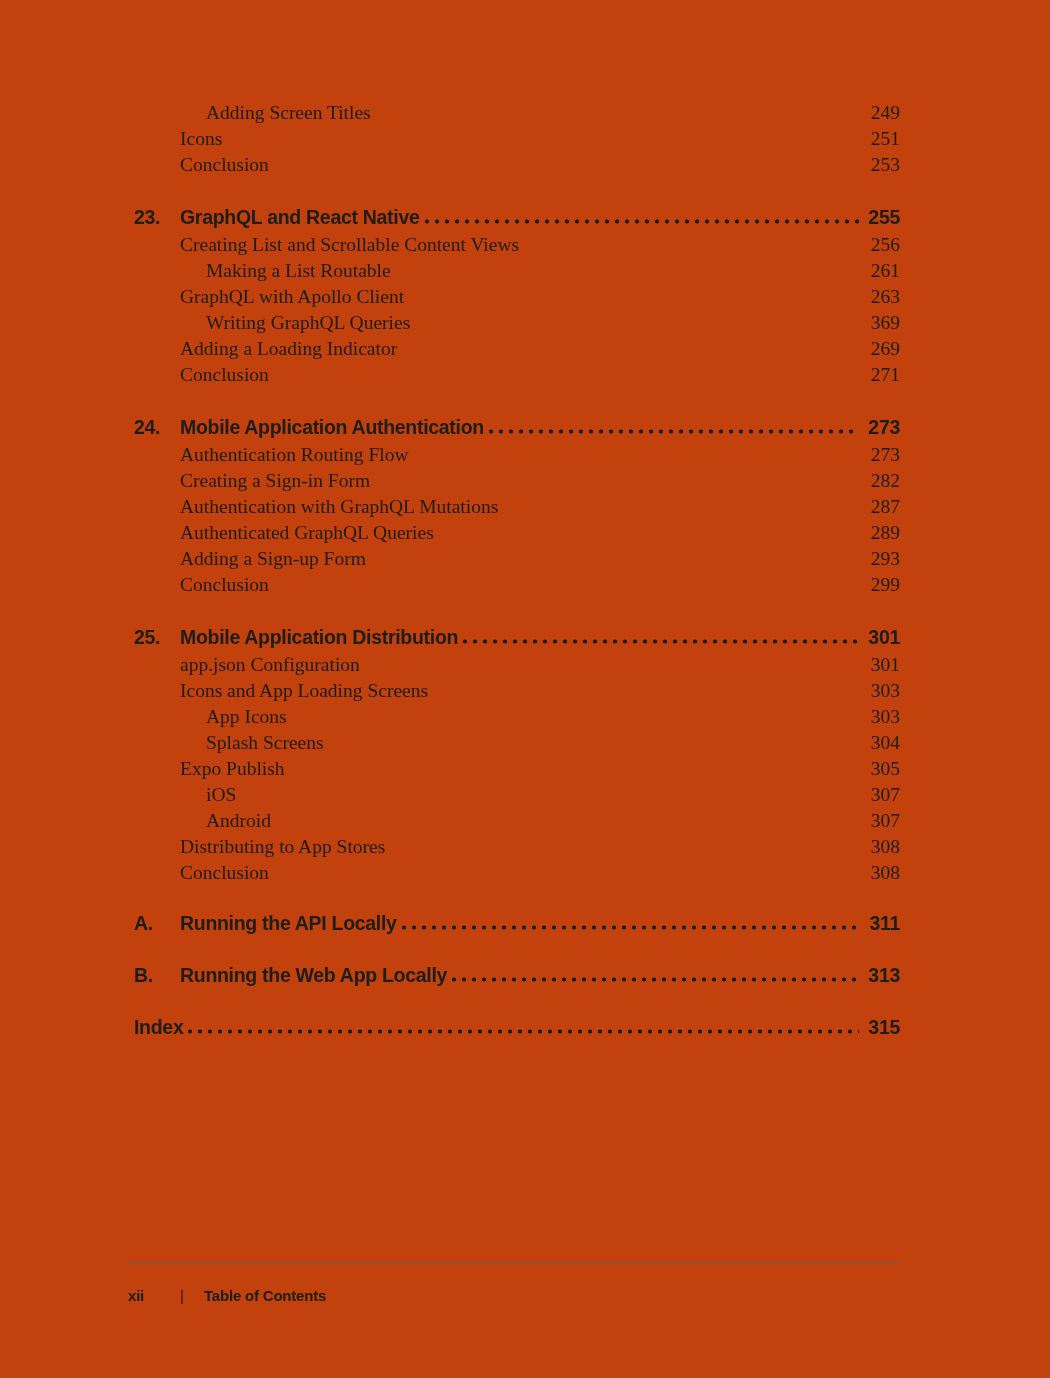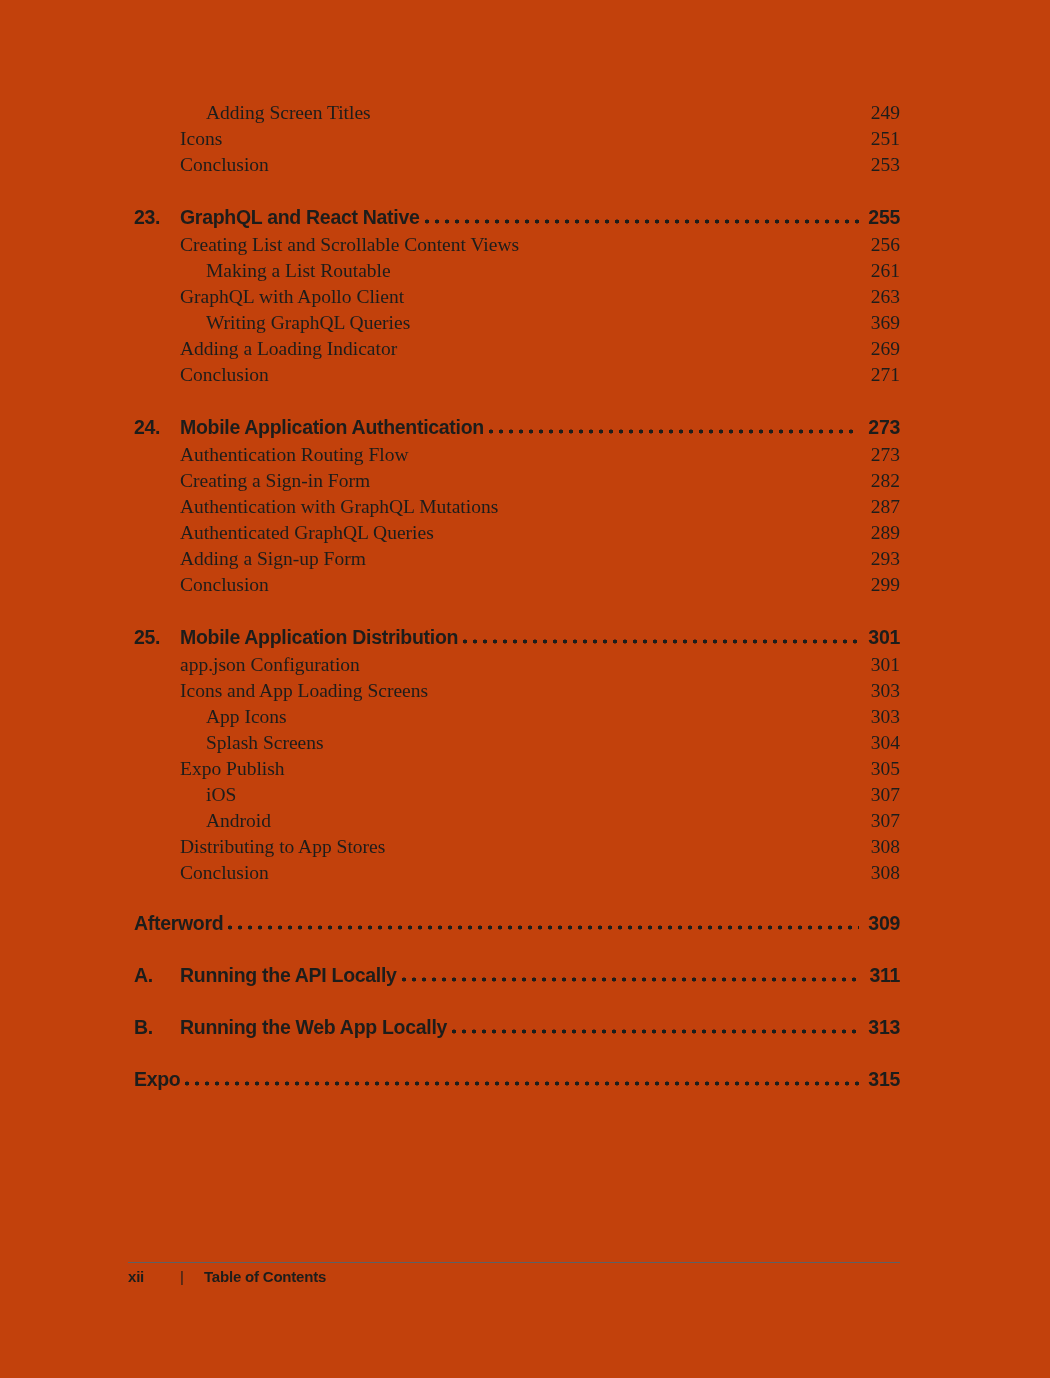--- a/index.html
+++ b/index.html
@@ -51,21 +51,21 @@
     background-size: 10px 5px;
     background-repeat: repeat-x;
     background-position: left bottom;
   }
   .footer {
     position: absolute;
     left: 128px;
     top: 1262px;
     width: 772px;
     border-top: 1.5px solid #5f6062;
-    padding-top: 5px;
+    padding-top: 24px;
     font-family: "Liberation Sans", sans-serif;
     font-weight: bold;
     font-size: 15px;
     letter-spacing: -0.2px;
     color: #1d1d1b;
     display: flex;
     align-items: baseline;
   }
   .footer .folio { width: 52px; }
   .footer .sep   { width: 24px; font-weight: normal; color: #1d1d1b; }
@@ -183,40 +183,34 @@
   </div>
       <div class="row section">
     <span class="title">Distributing to App Stores</span>
     <span class="page-num">308</span>
   </div>
       <div class="row section">
     <span class="title">Conclusion</span>
     <span class="page-num">308</span>
   </div>
       <div class="row chapter backmatter">
-
-    <span class="title">Afterword</span>
-    <span class="leader"></span>
-    <span class="page-num">309</span>
-  </div>
-      <div class="row chapter backmatter">
     <span class="num">A.</span>
     <span class="title">Running the API Locally</span>
     <span class="leader"></span>
     <span class="page-num">311</span>
   </div>
       <div class="row chapter backmatter">
     <span class="num">B.</span>
     <span class="title">Running the Web App Locally</span>
     <span class="leader"></span>
     <span class="page-num">313</span>
   </div>
       <div class="row chapter backmatter">
 
-    <span class="title">Expo</span>
+    <span class="title">Index</span>
     <span class="leader"></span>
     <span class="page-num">315</span>
   </div>
     </section>
 
   <footer class="footer">
     <span class="folio">xii</span>
     <span class="sep">|</span>
     <span class="label">Table of Contents</span>
   </footer>

